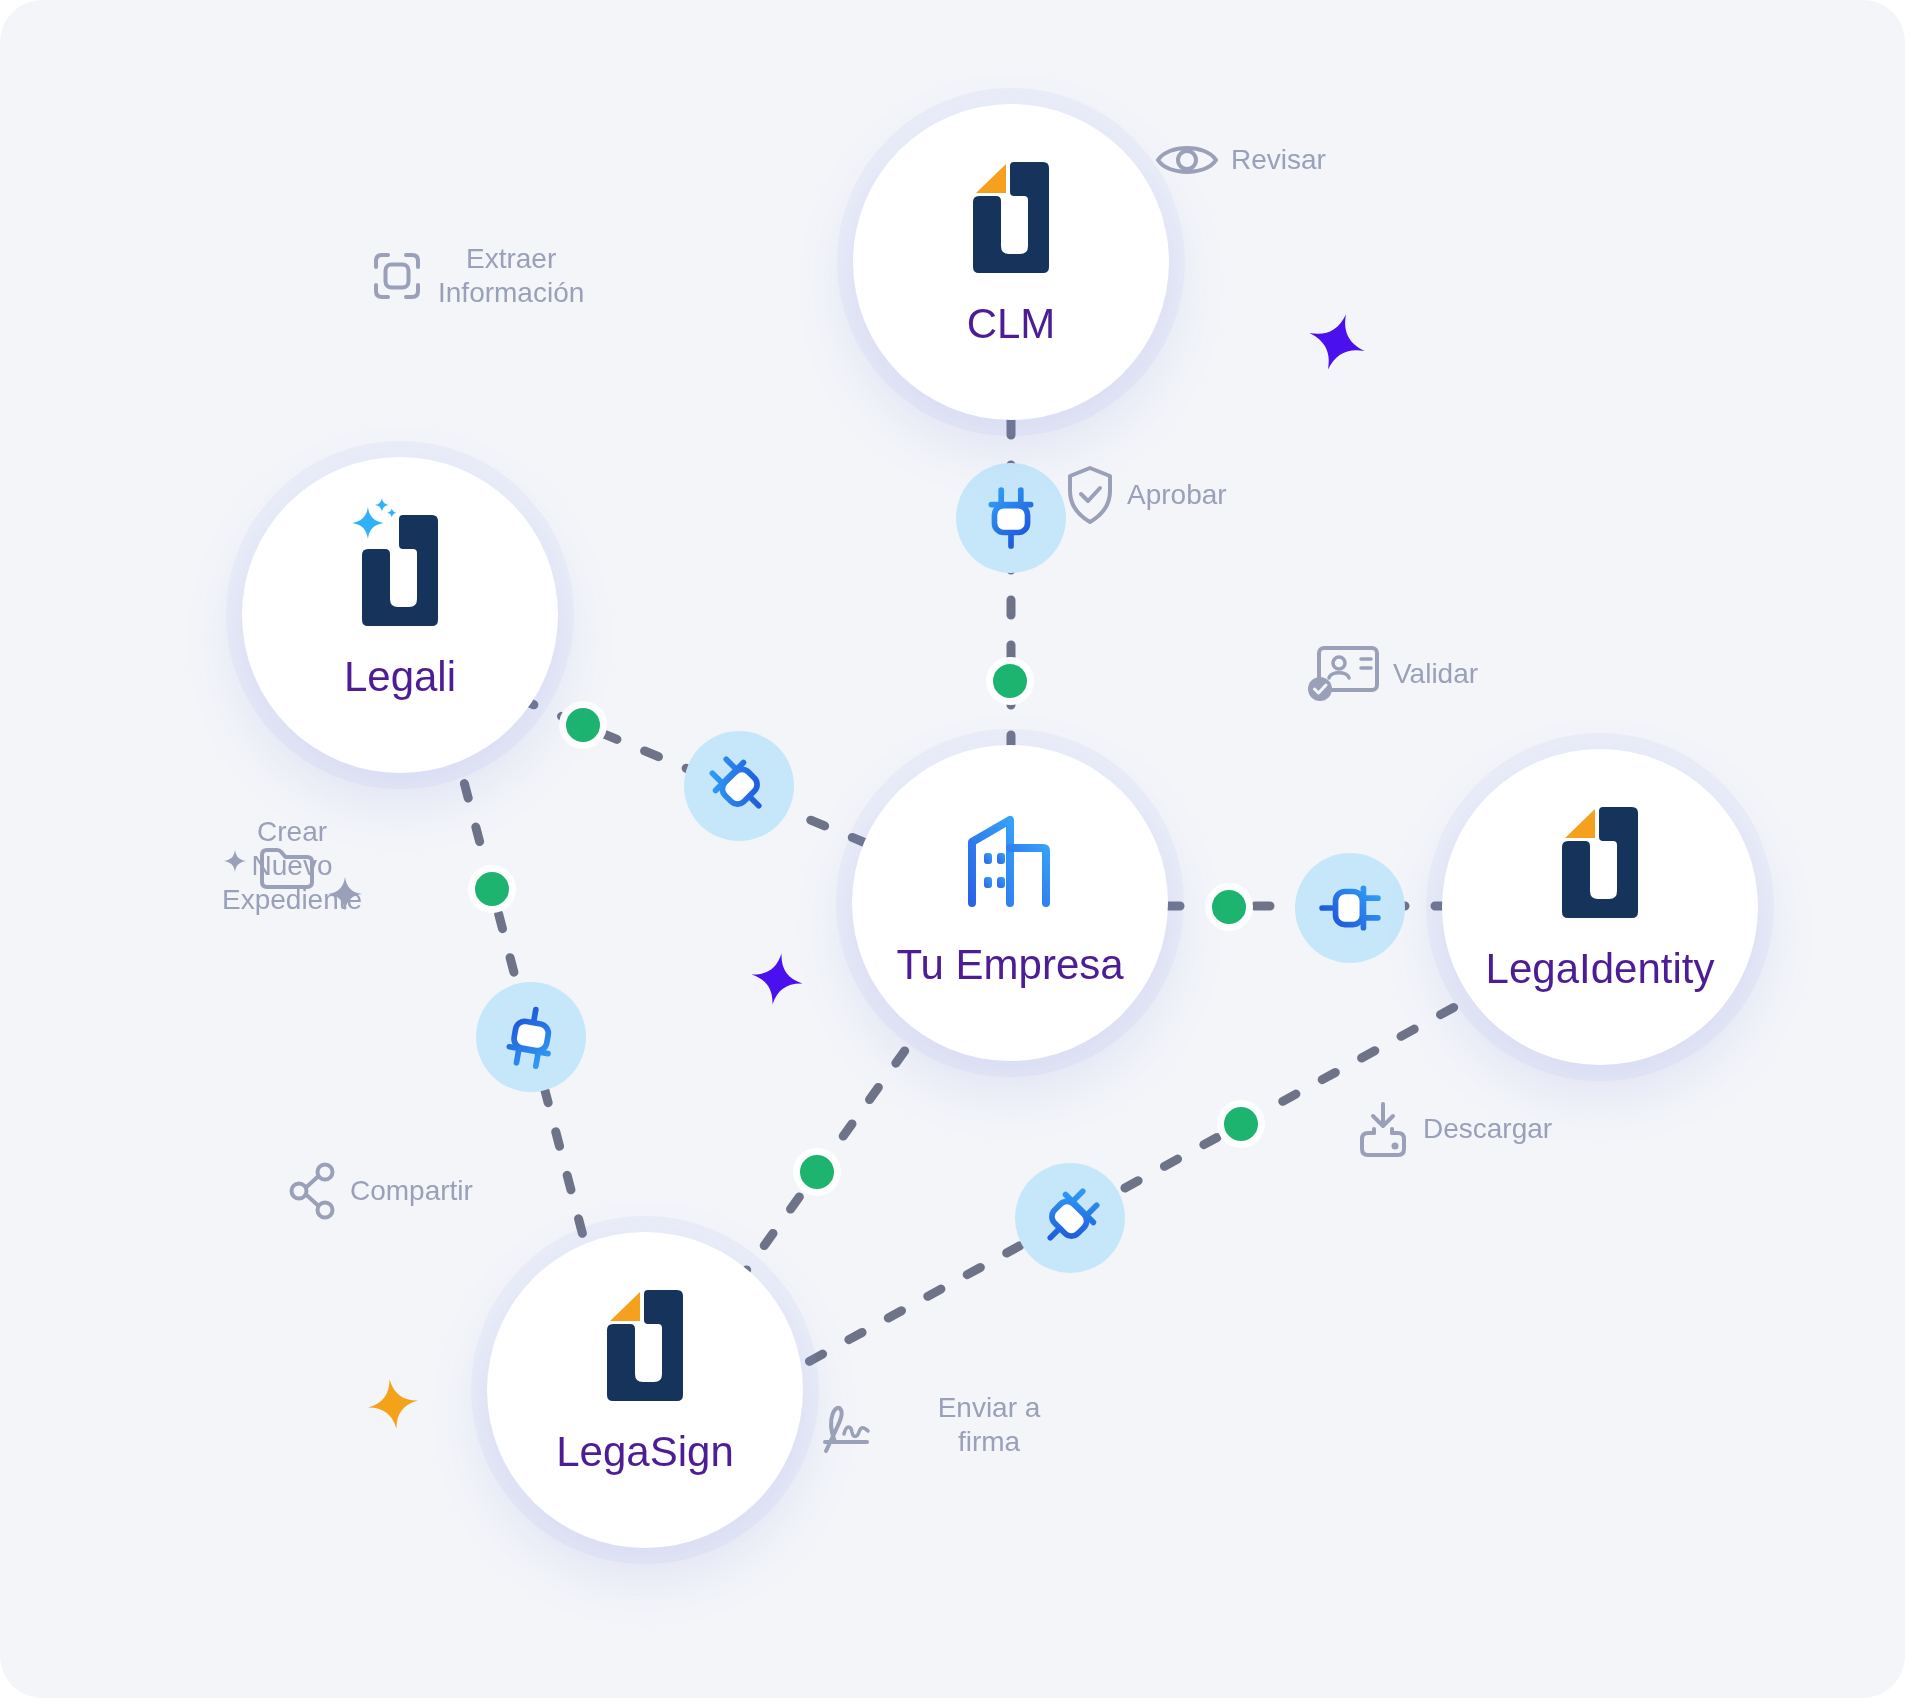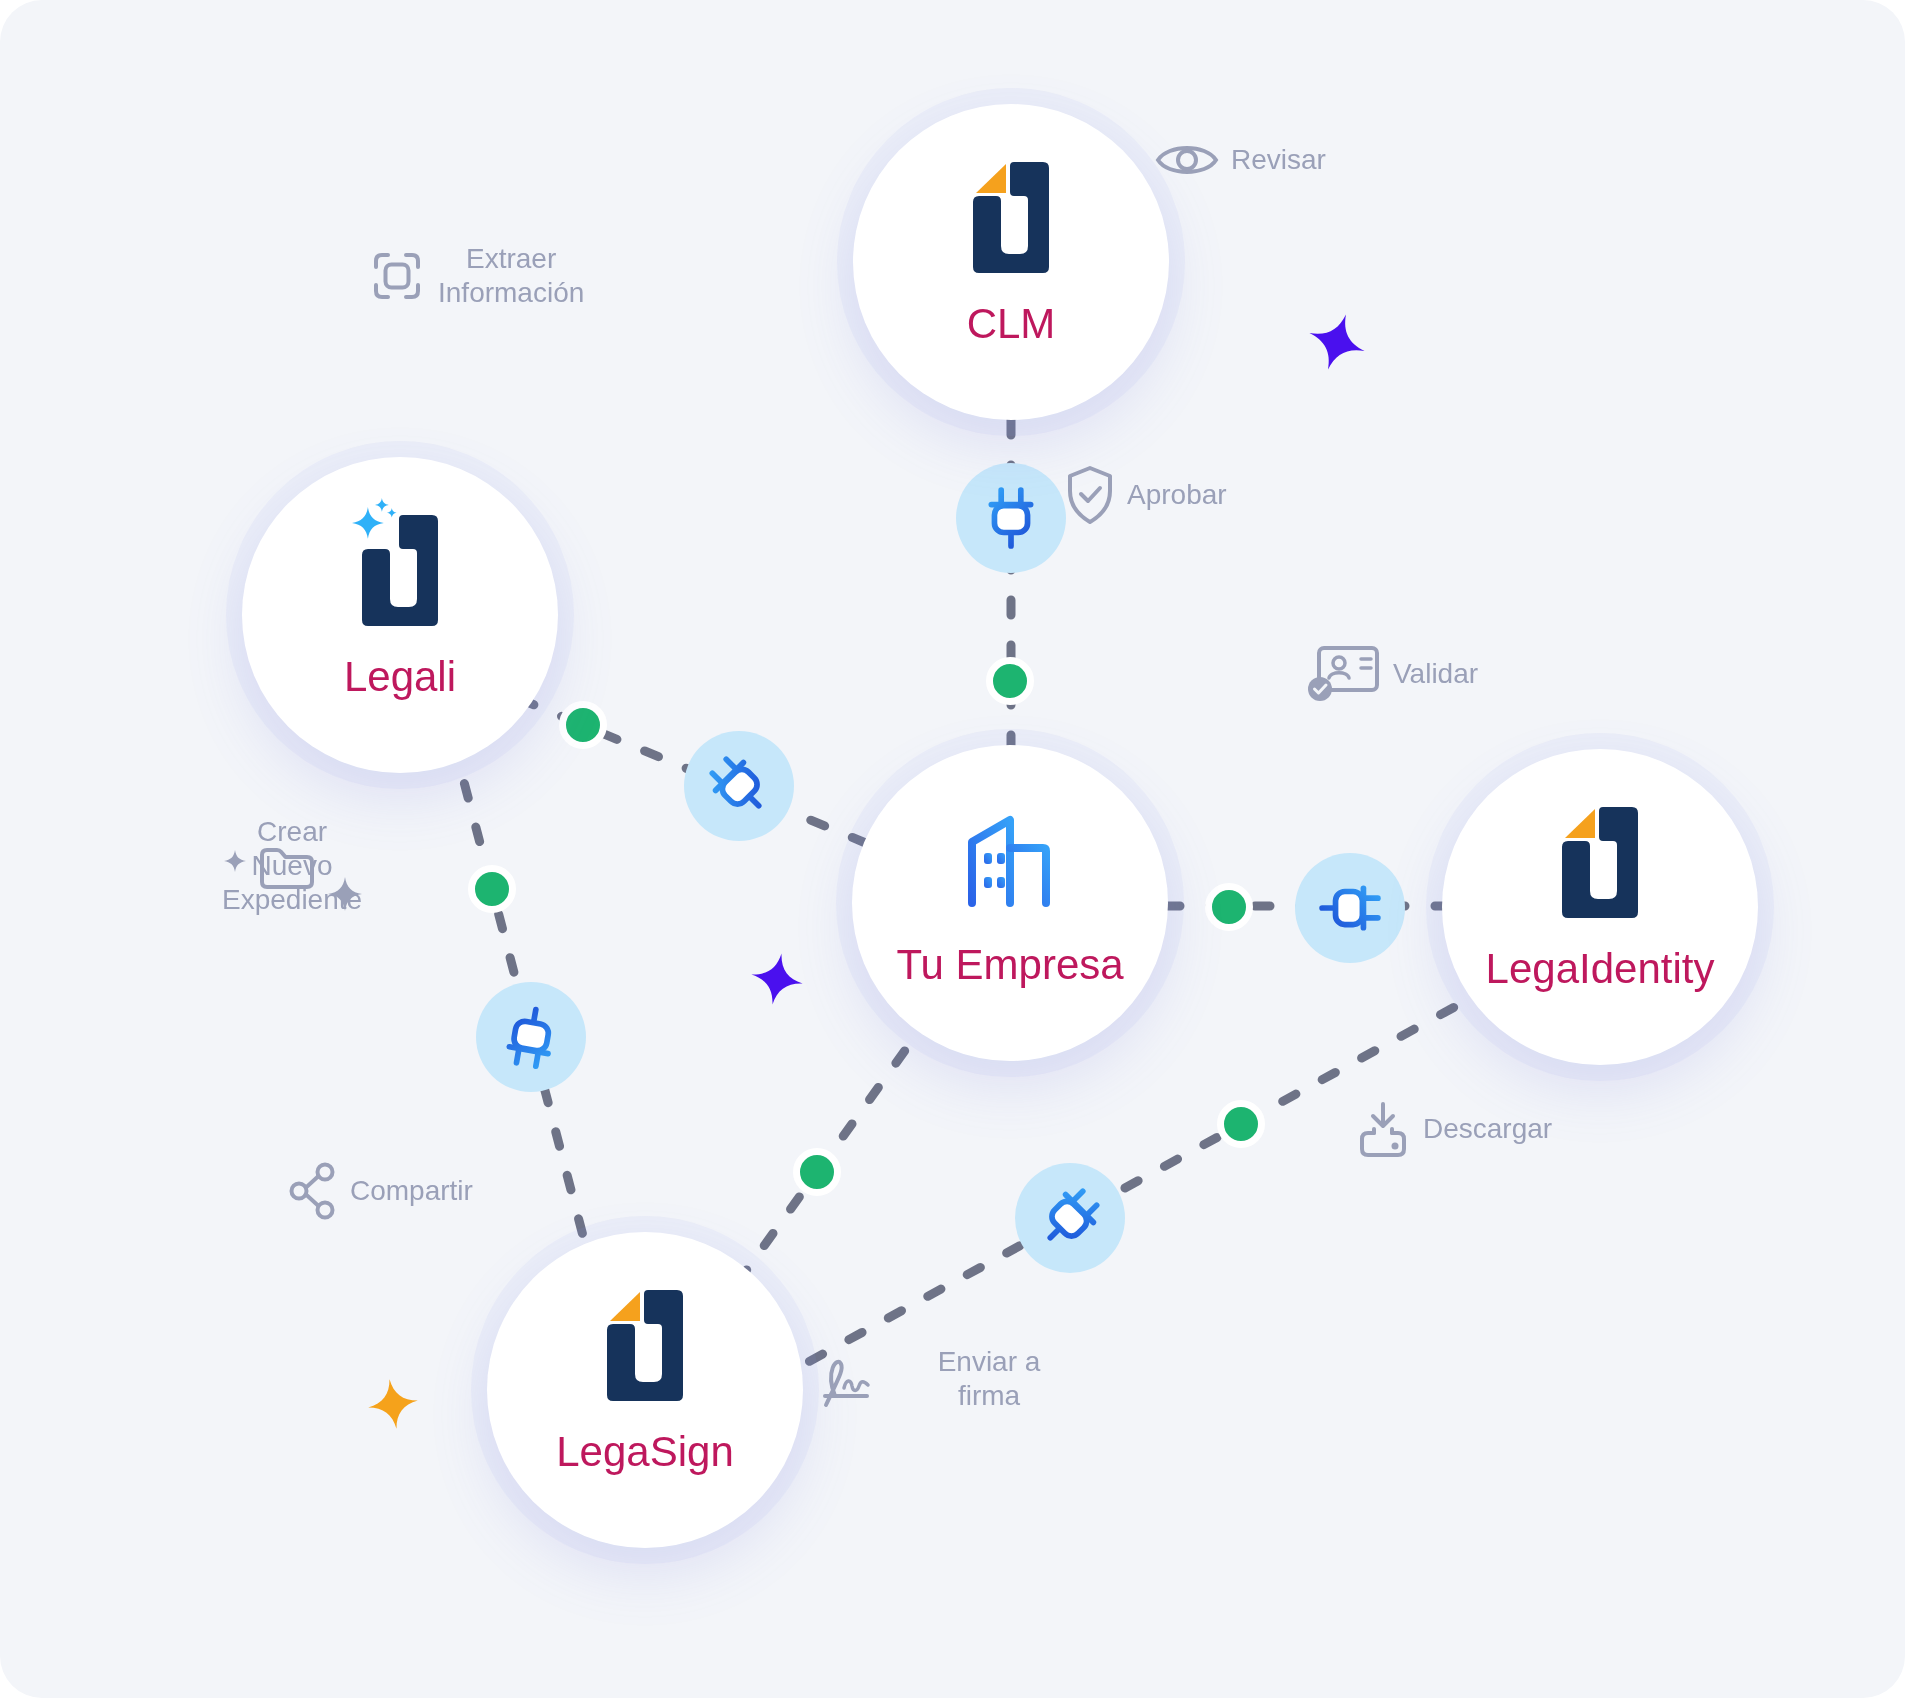--- a/index.html
+++ b/index.html
@@ -13,21 +13,21 @@
 
   
   .node {
     position:absolute; width:316px; height:316px; border-radius:50%;
     background:#ffffff;
     box-shadow:0 0 0 16px rgba(140,150,240,.08), 0 24px 60px rgba(110,120,215,.16);
   }
   .node .logo { position:absolute; left:50%; transform:translateX(-50%); top:58px; }
   .node .node-label {
     position:absolute; top:196px; width:100%; text-align:center;
-    font-size:42px; line-height:48px; font-weight:500; color:#be185d;
+    font-size:42px; line-height:48px; font-weight:500; color:#4c1d95;
   }
 
   
   .plug-badge {
     position:absolute; width:110px; height:110px; border-radius:50%;
     background:#c6e7fa; display:flex; align-items:center; justify-content:center;
   }
 
   
   .green-dot {
@@ -228,21 +228,21 @@
       <path d="M28 4 V25"></path>
         <path d="M18 16 L28 26 L38 16"></path>
       <path d="M19 33 H13 Q7 33 7 39 V49 Q7 55 13 55 H43 Q49 55 49 49 V39 Q49 33 43 33 H37"></path>
       <path d="M19 33 V29"></path>
         <path d="M37 33 V29"></path>
       <circle cx="40" cy="46" r="3.5" fill="#9aa0b8" stroke="none"></circle>
     </svg>
     <div class="label">Descargar</div>
   </div>
 
-  <div class="action" style="left:811px; top:1345px; width:240px;gap:48px;">
+  <div class="action" style="left:811px; top:1391px; width:240px;gap:48px;">
     <svg width="68" height="56" viewBox="0 0 68 56" fill="none" stroke="#9aa0b8" stroke-linecap="round" stroke-linejoin="round">
       <path stroke-width="4" d="M14 45 H56"></path>
       <path stroke-width="4" d="M24 45 C14 20 26 5 30 13 C33 19 26 30 15 54"></path>
       <path stroke-width="3.5" d="M33 37 C35 28 40 28 41 35 C42 41 46 41 48 35 C50 29 53 30 57 34"></path>
     </svg>
     <div class="label">Enviar a firma</div>
   </div>
 
   <div class="action" style="left:286px; top:1161px; width:200px;">
     <svg width="52" height="60" viewBox="0 0 52 60" fill="none" stroke="#9aa0b8" stroke-width="4" stroke-linecap="round">

